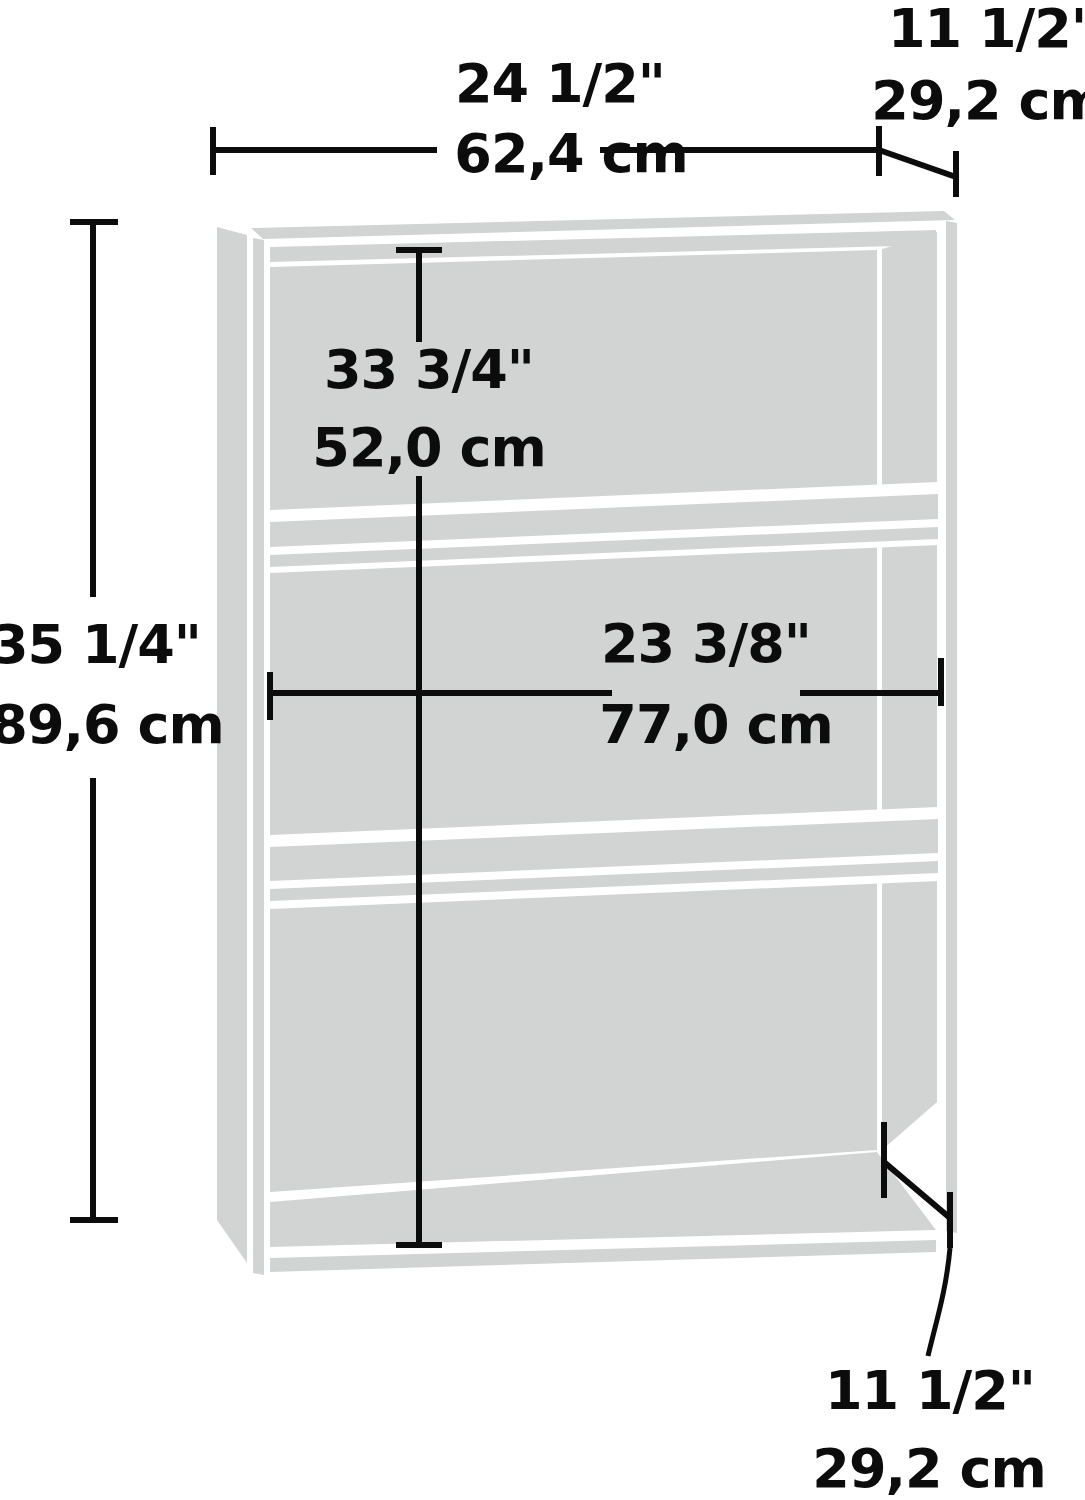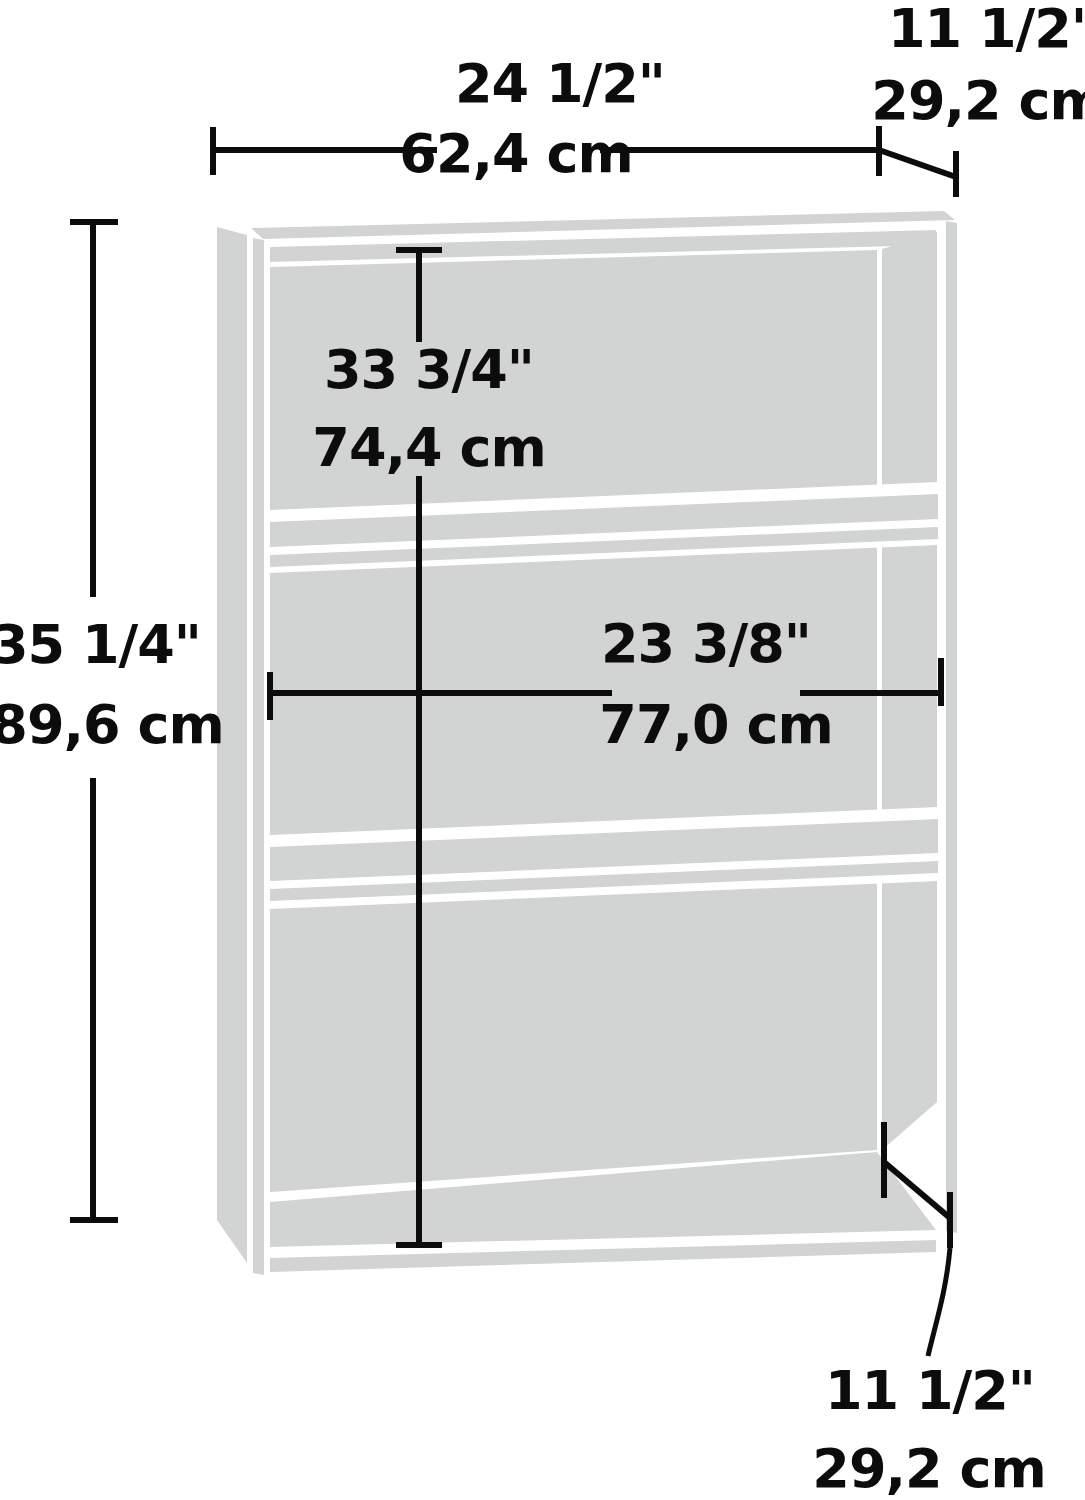--- a/index.html
+++ b/index.html
@@ -100,30 +100,30 @@
       <g>
         <line x1="884" y1="1122" x2="884" y2="1198"></line>
         <line x1="884" y1="1162" x2="950" y2="1218"></line>
         <line x1="950" y1="1192" x2="950" y2="1248"></line>
         <path d="M950,1248 C946,1292 936,1322 928,1356" stroke-width="5"></path>
       </g>
     </g>
   </svg>
 
   <div class="lbl" style="left:560px;top:84px;">24 1/2"</div>
-  <div class="lbl" style="left:516px;top:154px;">62,4 cm</div>
+  <div class="lbl" style="left:571px;top:154px;">62,4 cm</div>
 
   <div class="lbl" style="left:993px;top:29px;">11 1/2"</div>
   <div class="lbl" style="left:988px;top:101px;">29,2 cm</div>
 
   <div class="lbl" style="left:96px;top:645px;">35 1/4"</div>
   <div class="lbl" style="left:107px;top:725px;">89,6 cm</div>
 
   <div class="lbl" style="left:429px;top:370px;">33 3/4"</div>
-  <div class="lbl" style="left:429px;top:448px;">74,4 cm</div>
+  <div class="lbl" style="left:429px;top:448px;">52,0 cm</div>
 
   <div class="lbl" style="left:706px;top:644px;">23 3/8"</div>
   <div class="lbl" style="left:716px;top:725px;">77,0 cm</div>
 
   <div class="lbl" style="left:930px;top:1391px;">11 1/2"</div>
   <div class="lbl" style="left:929px;top:1469px;">29,2 cm</div>
 
 </div>
 
 </body></html>

